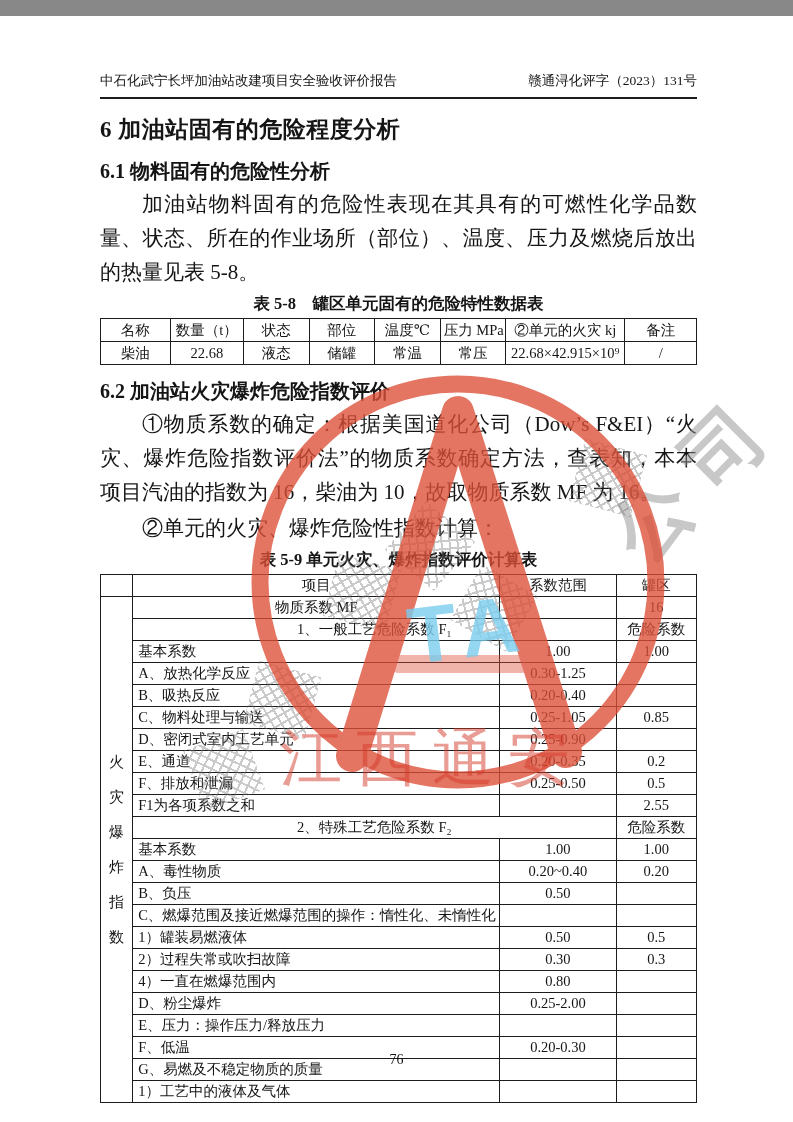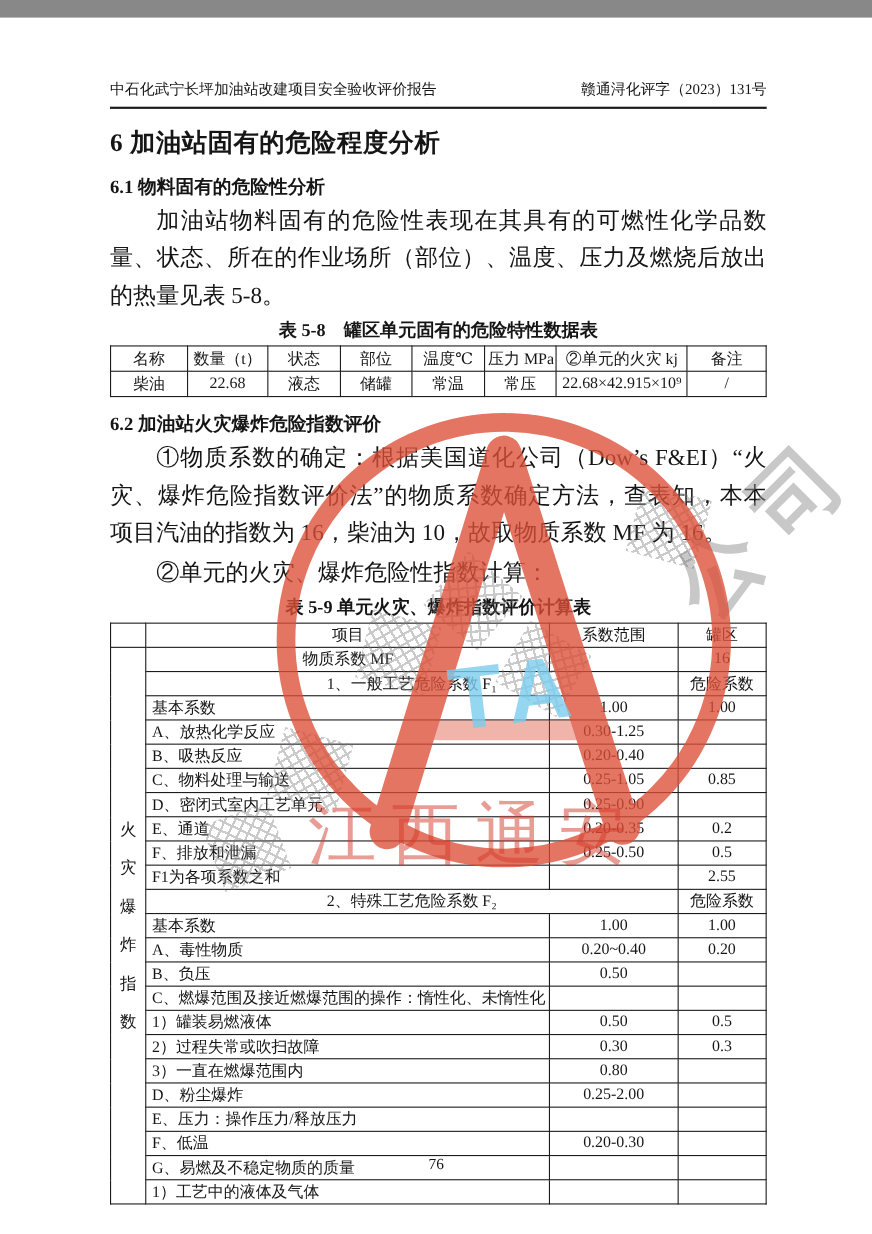--- a/index.html
+++ b/index.html
@@ -14,21 +14,21 @@
     overflow: hidden;
     padding-left: 32px;
   }
   .content { position: absolute; left. : 0; left: 100px; top: 56px; width: 597px; z-index: 1; }
 
   .hdr { display: flex; justify-content: space-between; align-items: flex-end;
          font-size: 13.5px; padding-bottom: 7px; border-bottom: 2px solid #1c1c1c; }
 
   h1 { font-size: 23px; font-weight: bold; margin-top: 15px; letter-spacing: 0.5px;
        font-family: "Liberation Serif", "DejaVu Serif", serif; }
-  h2 { font-size: 17px; font-weight: bold; margin-top: 13px; }
+  h2 { font-size: 20px; font-weight: bold; margin-top: 13px; }
   p  { font-size: 21px; line-height: 34px; text-indent: 2em; text-align: justify; margin-top: 2px; }
 
   .caption { text-align: center; font-weight: bold; font-size: 16.5px; margin: 4px 0 3px; }
 
   table { width: 100%; border-collapse: collapse; table-layout: fixed; background: transparent; }
   th, td { border: 1.6px solid #1c1c1c; font-size: 14.5px; font-weight: normal;
            text-align: center; padding: 1px 3px; overflow: hidden; white-space: nowrap; }
   .t58 th, .t58 td { height: 23px; }
   .t59 th, .t59 td { height: 21px; }
   .t59 .c-left { text-align: left; padding-left: 5px; }
@@ -223,21 +223,21 @@
             <td class="c-left">1）罐装易燃液体</td>
             <td>0.50</td>
             <td>0.5</td>
           </tr>
           <tr>
             <td class="c-left">2）过程失常或吹扫故障</td>
             <td>0.30</td>
             <td>0.3</td>
           </tr>
           <tr>
-            <td class="c-left">3）一直在燃爆范围内</td>
+            <td class="c-left">4）一直在燃爆范围内</td>
             <td>0.80</td>
             <td></td>
           </tr>
           <tr>
             <td class="c-left">D、粉尘爆炸</td>
             <td>0.25-2.00</td>
             <td></td>
           </tr>
           <tr>
             <td class="c-left">E、压力：操作压力/释放压力</td>

